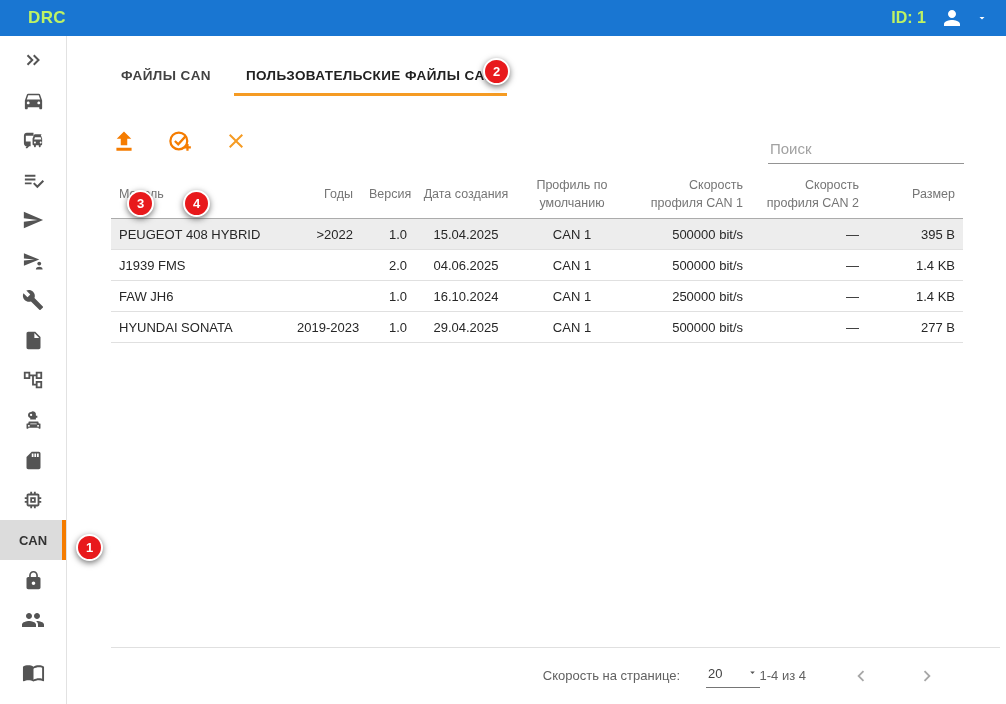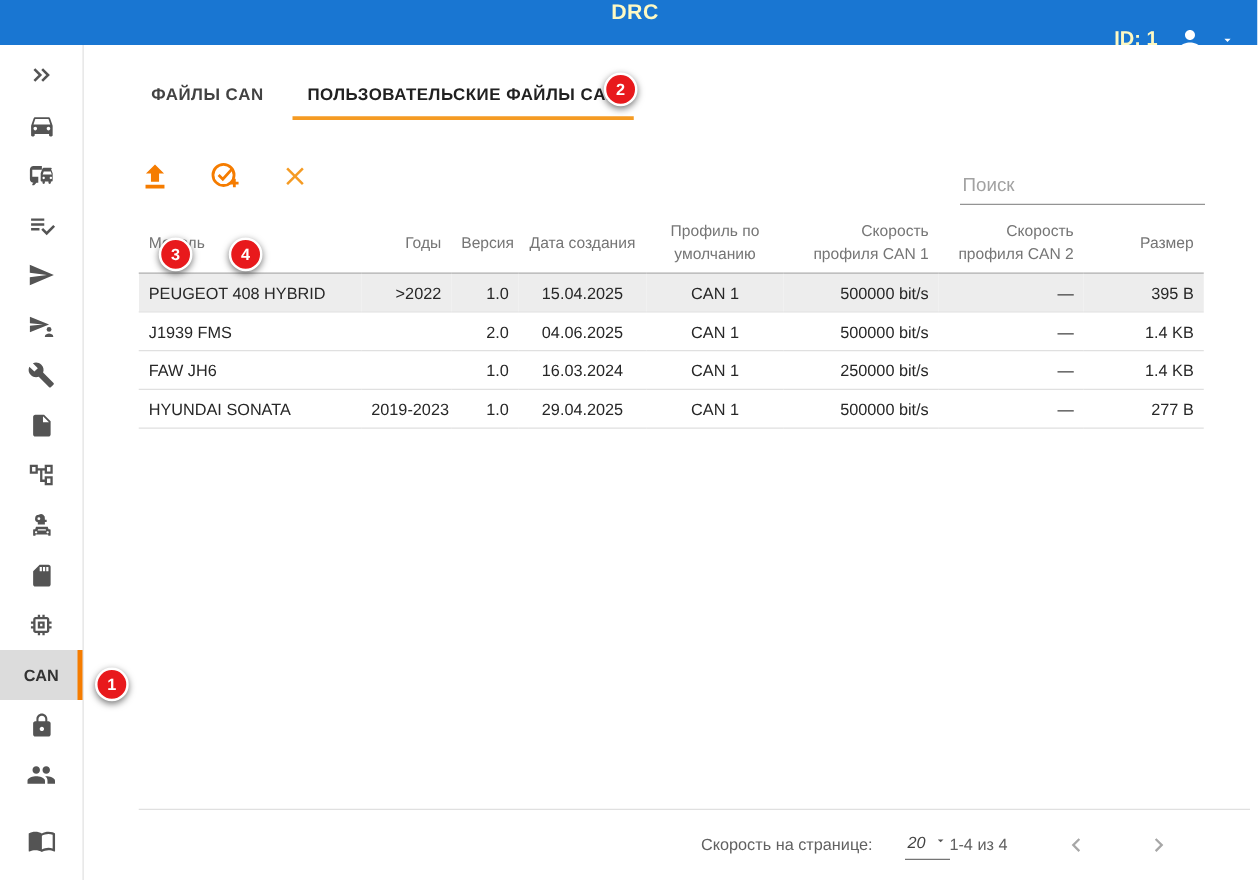--- a/index.html
+++ b/index.html
@@ -6,22 +6,22 @@
   html,body { margin:0; padding:0; }
   body {
     width:1006px; height:704px; overflow:hidden;
     font-family:"Liberation Sans", sans-serif;
     background:#fff; color:#212121;
   }
   .app { position:relative; width:1006px; height:704px; }
 
   
   .app-header {
-    height:36px; background:#1976d2; color:#fef9c3;
-    display:flex; align-items:center; padding:0 18px 0 28px;flex-direction:column;
+    height:36px; background:#1976d2; color:#bef264;
+    display:flex; align-items:center; padding:0 18px 0 28px;
   }
   .brand { font-size:17px; font-weight:bold; letter-spacing:.4px; }
   .header-right { margin-left:auto; display:flex; align-items:center; gap:14px; }
   .user-id { font-size:16px; font-weight:bold; }
   .user-menu { display:flex; align-items:center; gap:12px; cursor:pointer; }
   .user-menu svg { display:block; }
 
   
   .app-body { display:flex; height:668px; }
 
@@ -86,21 +86,21 @@
 
   .spacer { flex:1; }
 
   
   .table-footer {
     border-top:1px solid #e0e0e0; height:56px; margin-bottom:1px;
     display:flex; align-items:center; justify-content:flex-end;
     color:#616161; font-size:13px; padding-right:62px;
   }
   .page-size { display:flex; align-items:flex-end; margin-left:26px; cursor:pointer; }
-  .page-size-inner { display:flex; align-items:center; gap:6px; border-bottom:1px solid #757575; padding:2px 2px 6px 2px; color:#424242;font-style:italic; }
+  .page-size-inner { display:flex; align-items:center; gap:24px; border-bottom:1px solid #757575; padding:2px 2px 6px 2px; color:#424242; }
   .range-label { }
   .pg-btn { margin-left:44px; cursor:pointer; display:flex; align-items:center; }
   .pg-btn svg { display:block; }
 
   
   .badge {
     position:absolute; width:27px; height:27px; border-radius:50%;
     background:#e8191c; border:2px solid #fff; color:#fff;
     font-size:13px; font-weight:bold; display:flex; align-items:center; justify-content:center;
     box-shadow:0 2px 6px rgba(0,0,0,.55); z-index:10;
@@ -321,21 +321,21 @@
             <td class="ac">04.06.2025</td>
             <td class="ac">CAN 1</td>
             <td class="ar">500000 bit/s</td>
             <td class="ar">—</td>
             <td class="ar">1.4 KB</td>
           </tr>
           <tr>
             <td class="al">FAW JH6</td>
             <td class="ar"></td>
             <td class="ar">1.0</td>
-            <td class="ac">16.03.2024</td>
+            <td class="ac">16.10.2024</td>
             <td class="ac">CAN 1</td>
             <td class="ar">250000 bit/s</td>
             <td class="ar">—</td>
             <td class="ar">1.4 KB</td>
           </tr>
           <tr>
             <td class="al">HYUNDAI SONATA</td>
             <td class="ar">2019-2023</td>
             <td class="ar">1.0</td>
             <td class="ac">29.04.2025</td>

